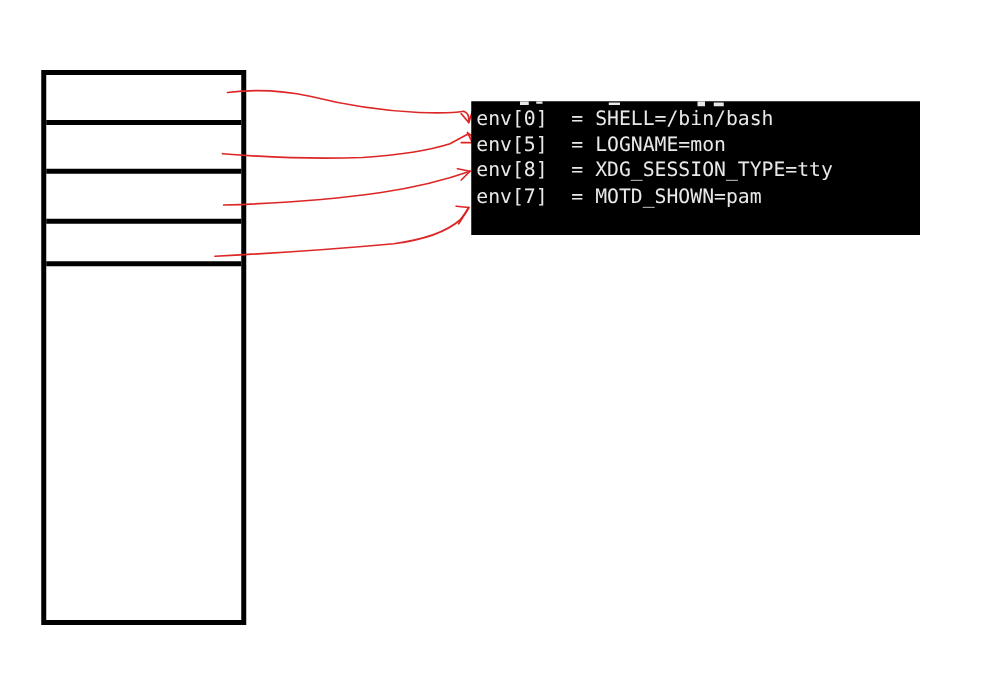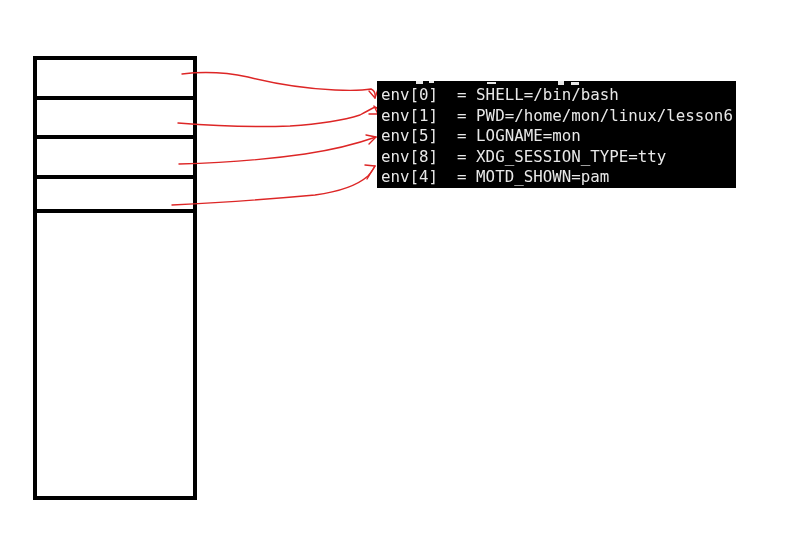--- a/index.html
+++ b/index.html
@@ -133,19 +133,18 @@
     </g>
   </svg>
 
   <div class="terminal">
     <span class="remnant remnant-a"></span>
     <span class="remnant remnant-b"></span>
     <span class="remnant remnant-c"></span>
     <span class="remnant remnant-d"></span>
     <span class="remnant remnant-e"></span>
     <div class="term-line">env[0]  = SHELL=/bin/bash</div>
-    <div class="term-line">env[1]  = PWD=/home/mon/linux/lesson6</div>
     <div class="term-line">env[5]  = LOGNAME=mon</div>
     <div class="term-line">env[8]  = XDG_SESSION_TYPE=tty</div>
-    <div class="term-line">env[4]  = MOTD_SHOWN=pam</div>
+    <div class="term-line">env[7]  = MOTD_SHOWN=pam</div>
   </div>
 
 </div>
 
 </body></html>

